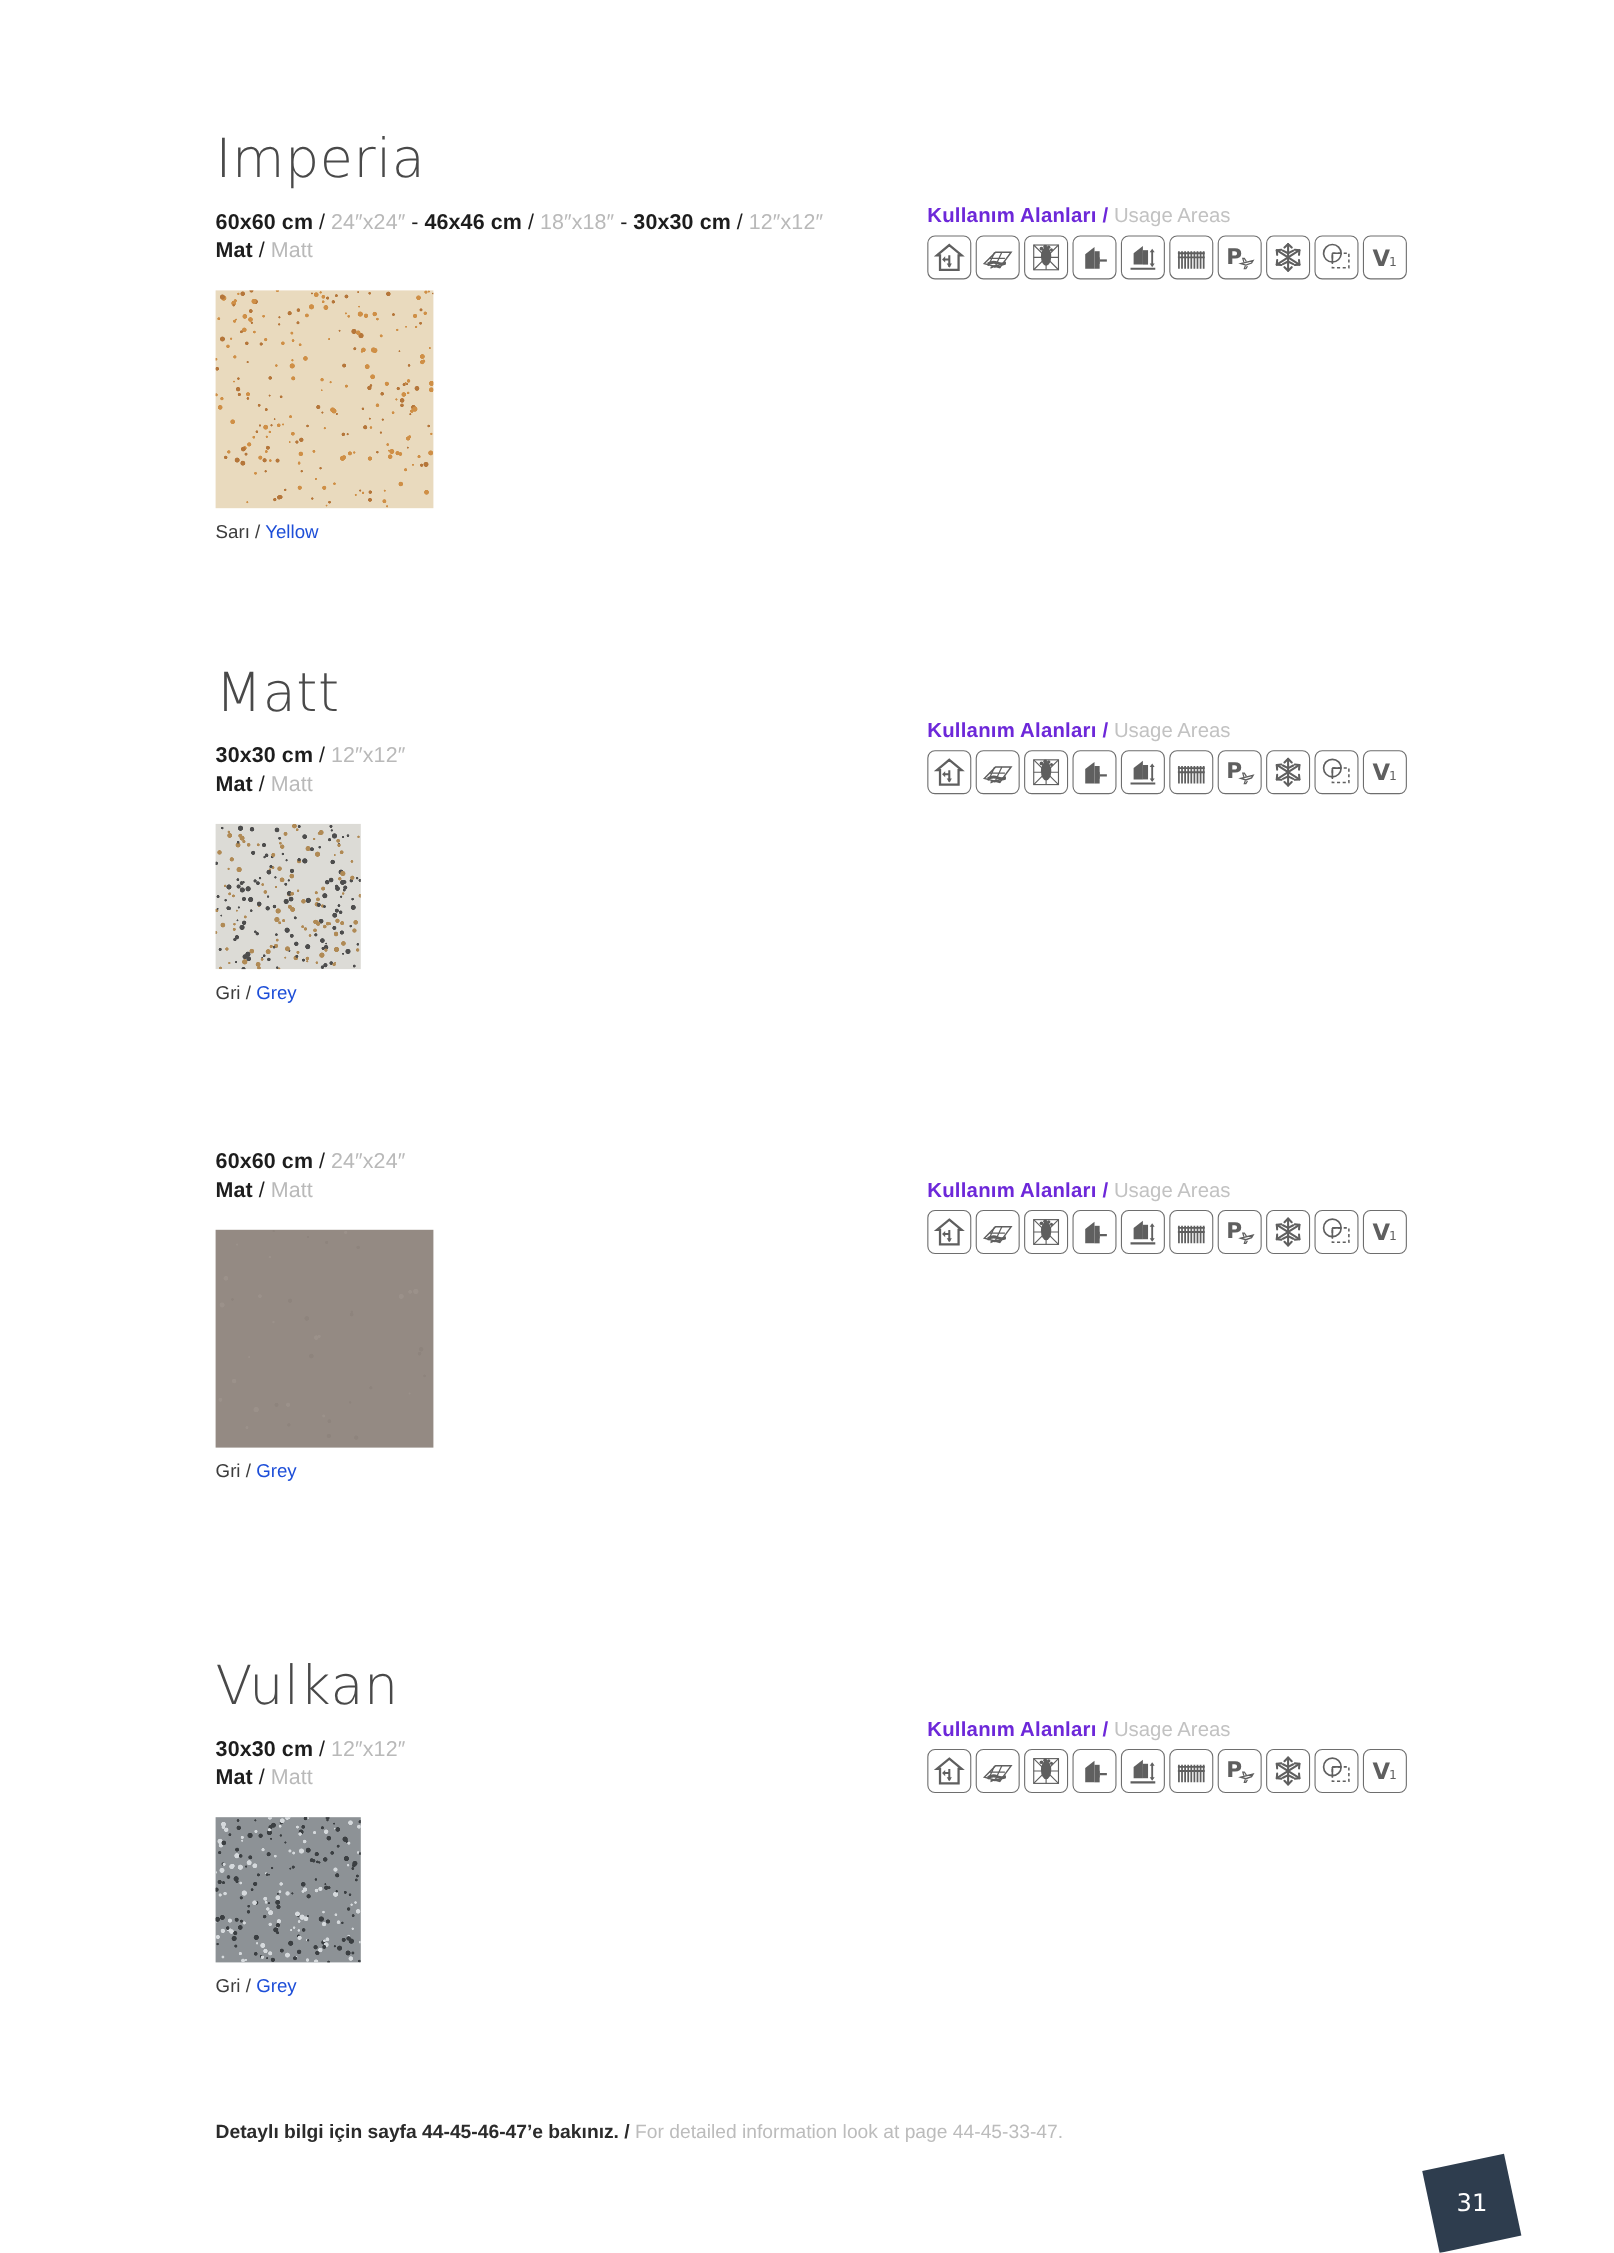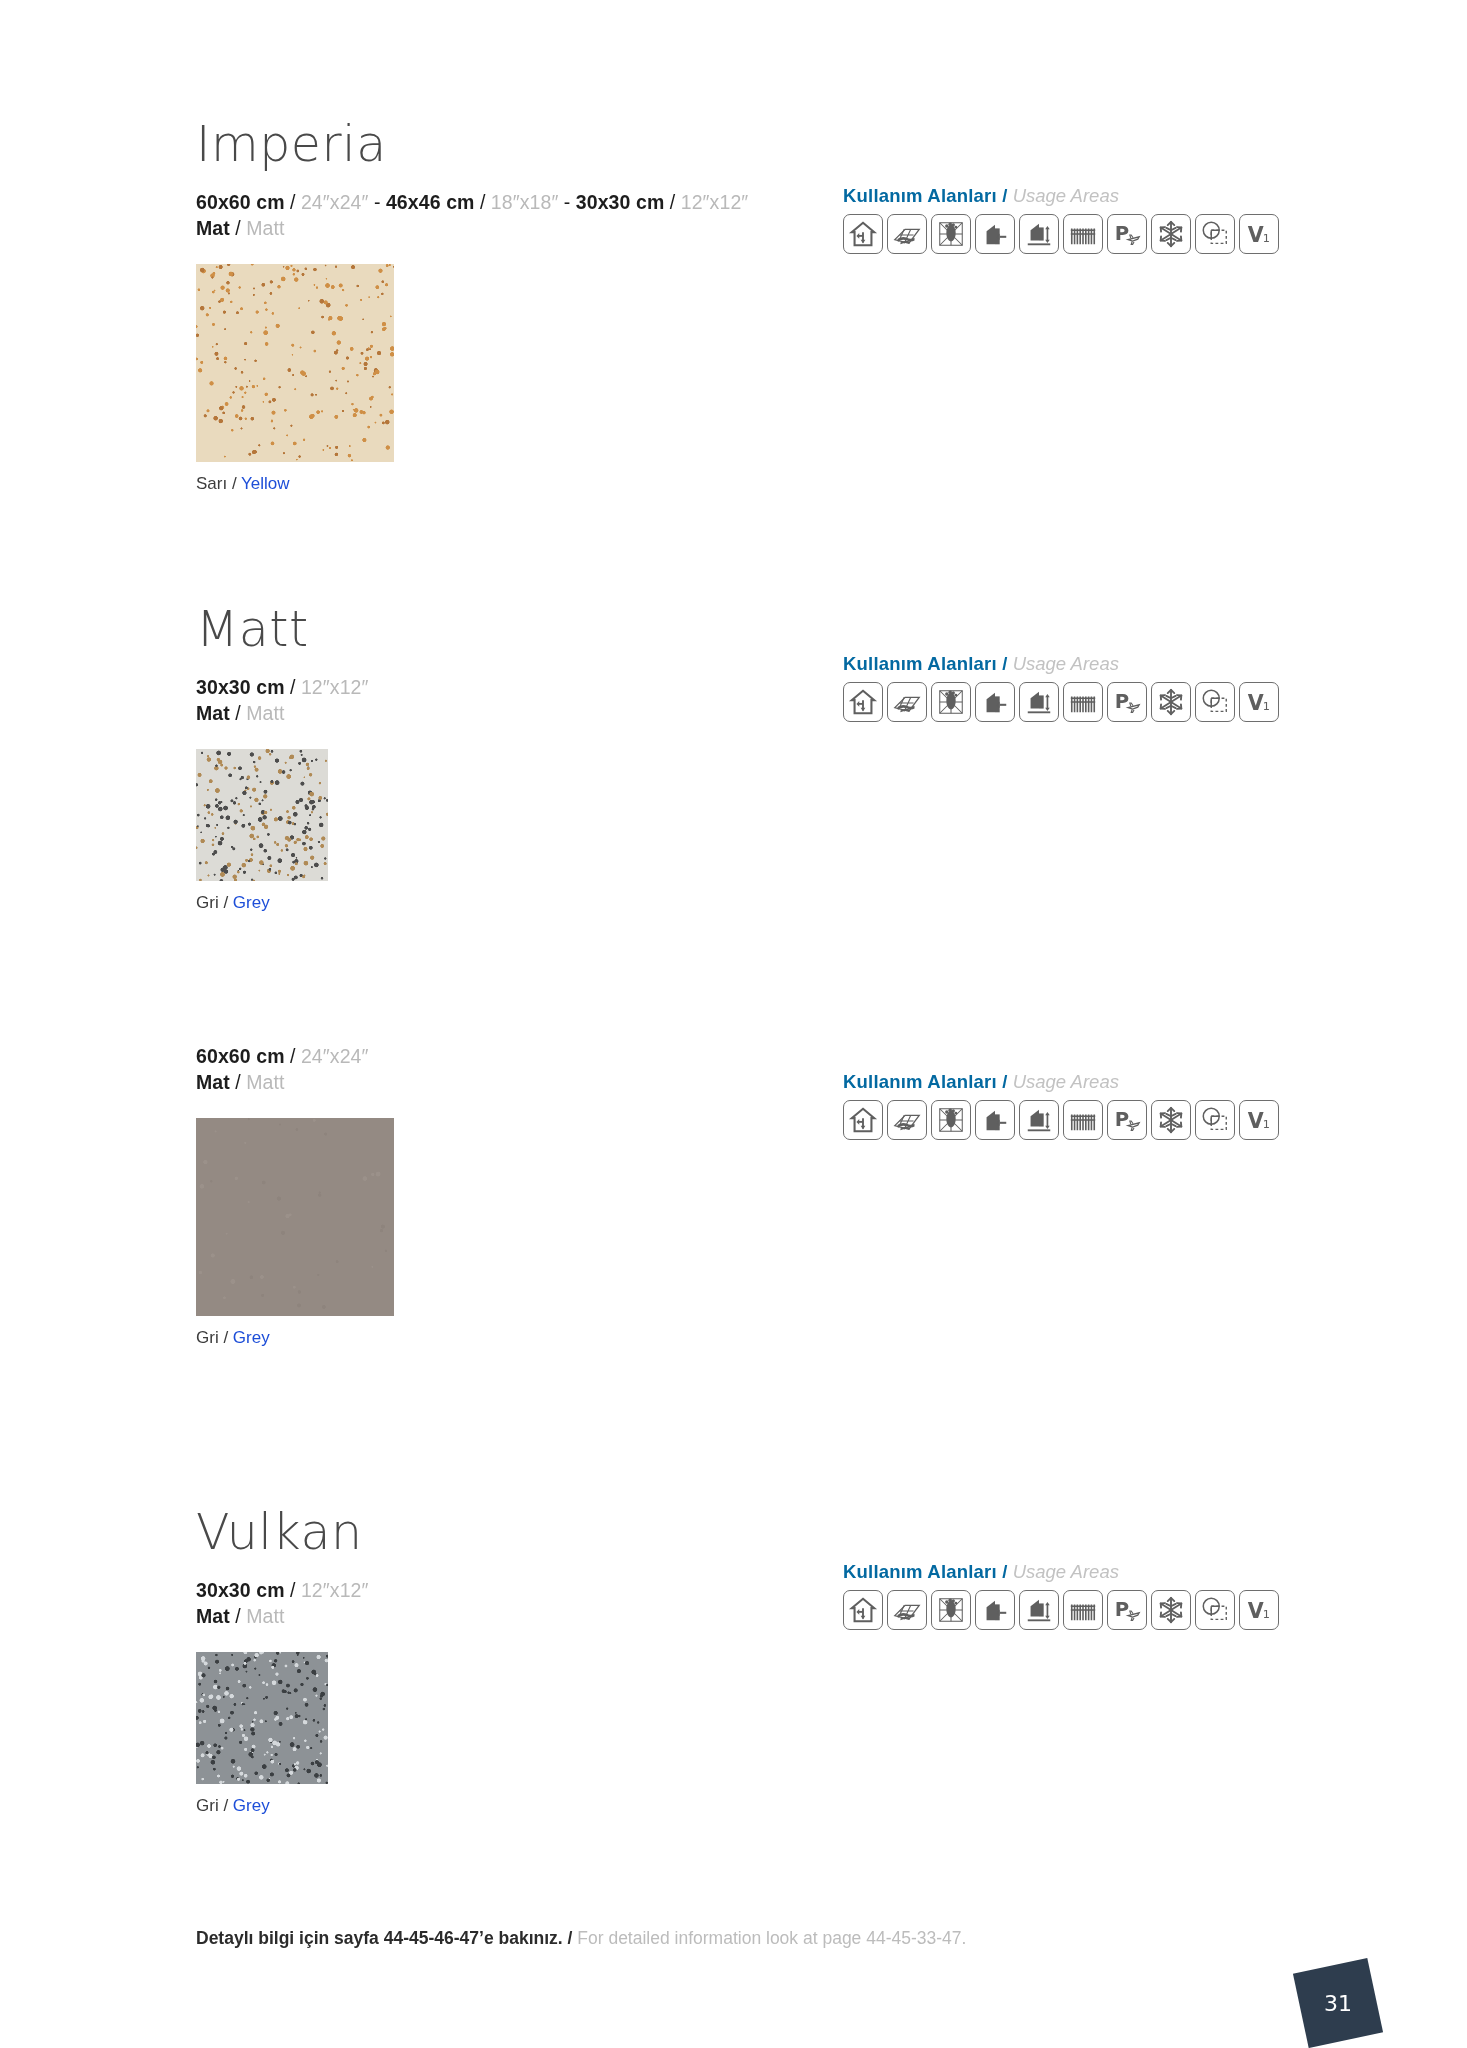--- a/index.html
+++ b/index.html
@@ -64,22 +64,22 @@
 
   
   .usage {
     position: absolute;
   }
   .usage-head {
     font-size: 18.5px;
     white-space: nowrap;
     margin-bottom: 7px;
   }
-  .usage-head .u-tr { color: #0369a1; font-weight: bold; letter-spacing: 0.2px; text-align: center;}
-  .usage-head .u-en { color: #c2c2c2; font-weight: normal; font-style: italic; }
+  .usage-head .u-tr { color: #6d28d9; font-weight: bold; letter-spacing: 0.2px; text-align: center;}
+  .usage-head .u-en { color: #c2c2c2; font-weight: normal; }
   .icon-row { display: flex; gap: 4px; }
   .icon-box {
     width: 40px; height: 40px;
     border: 1.6px solid #6e6e6e;
     border-radius: 7px;
     display: flex;
     align-items: center;
     justify-content: center;
     background: #fff;
     flex: 0 0 auto;

